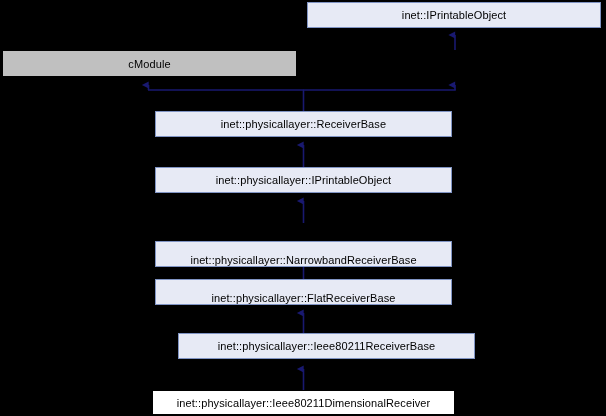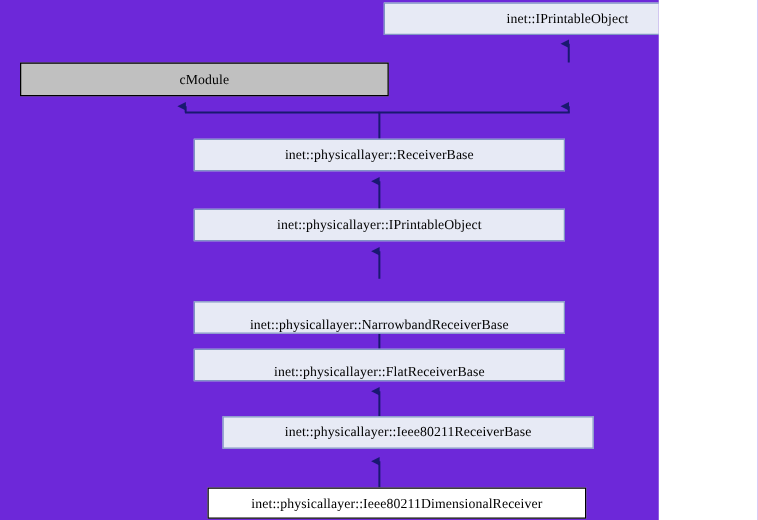--- a/index.html
+++ b/index.html
@@ -3,24 +3,24 @@
 <meta charset="utf-8">
 <title>Inheritance diagram</title>
 <style>
   html, body {
     margin: 0;
     padding: 0;
     background: #ffffff;
   }
   #diagram {
     position: relative;
-    width: 527px;
+    width: 606px;
     height: 416px;
-    background: #6d28d9;
-    font-family: Liberation Serif, serif;
+    background: #000000;
+    font-family: Liberation Sans, sans-serif;
     overflow: hidden;
   }
   .node {
     position: absolute;
     box-sizing: border-box;
     display: flex;
     align-items: center;
     justify-content: center;
     font-size: 11px;
     line-height: 12px;
@@ -112,21 +112,21 @@
 
     <g>
       <line x1="303.5" y1="390" x2="303.5" y2="369" stroke="#191970" stroke-width="1.6" marker-end="url(#uparrow)"></line>
     </g>
   </svg>
 
   <div class="node plain" style="left:307px; top:2px; width:294px; height:26px;">
     <span class="label">inet::IPrintableObject</span>
   </div>
 
-  <div class="node external" style="left:16px; top:50px; width:295px; height:27px;">
+  <div class="node external" style="left:2px; top:50px; width:295px; height:27px;">
     <span class="label">cModule</span>
   </div>
 
 
   <div class="node plain" style="left:155px; top:111px; width:297px; height:26px;">
     <span class="label">inet::physicallayer::ReceiverBase</span>
   </div>
 
   <div class="node plain" style="left:155px; top:167px; width:297px; height:26px;">
     <span class="label">inet::physicallayer::IPrintableObject</span>
@@ -137,17 +137,17 @@
   </div>
 
   <div class="node plain" style="left:155px; top:279px; width:297px; height:26px;align-items:flex-end;">
     <span class="label">inet::physicallayer::FlatReceiverBase</span>
   </div>
 
   <div class="node plain" style="left:155px; top:333px; width:297px; height:26px;margin-left:23px;">
     <span class="label">inet::physicallayer::Ieee80211ReceiverBase</span>
   </div>
 
-  <div class="node current" style="left:152px; top:390px; width:303px; height:25px;margin-left:14px;">
+  <div class="node current" style="left:152px; top:390px; width:303px; height:25px;">
     <span class="label">inet::physicallayer::Ieee80211DimensionalReceiver</span>
   </div>
 
 </div>
 
 </body></html>

